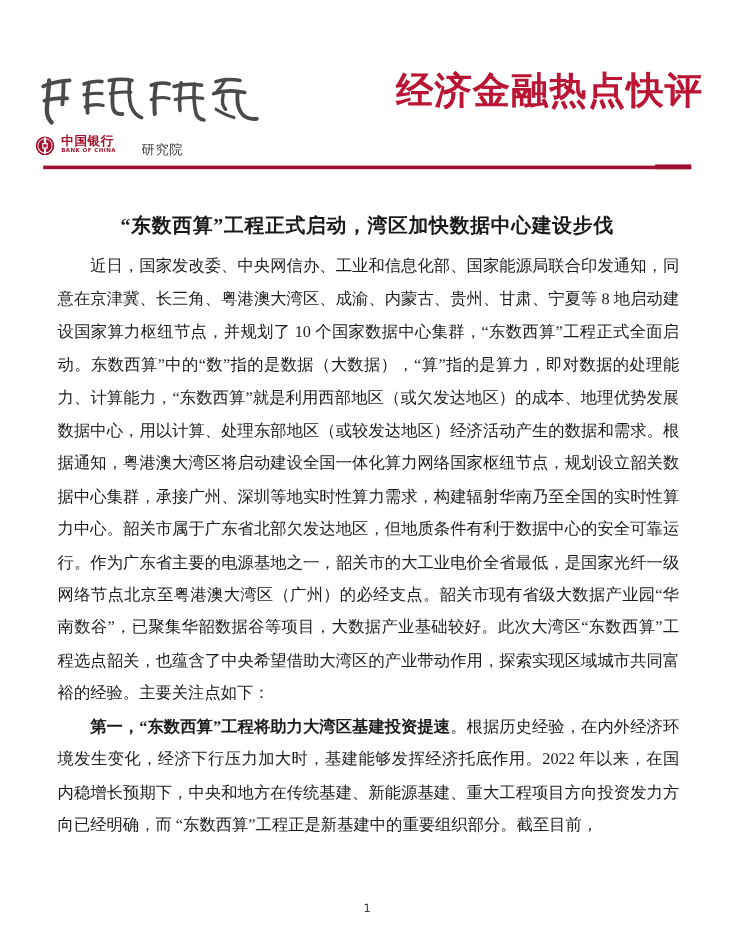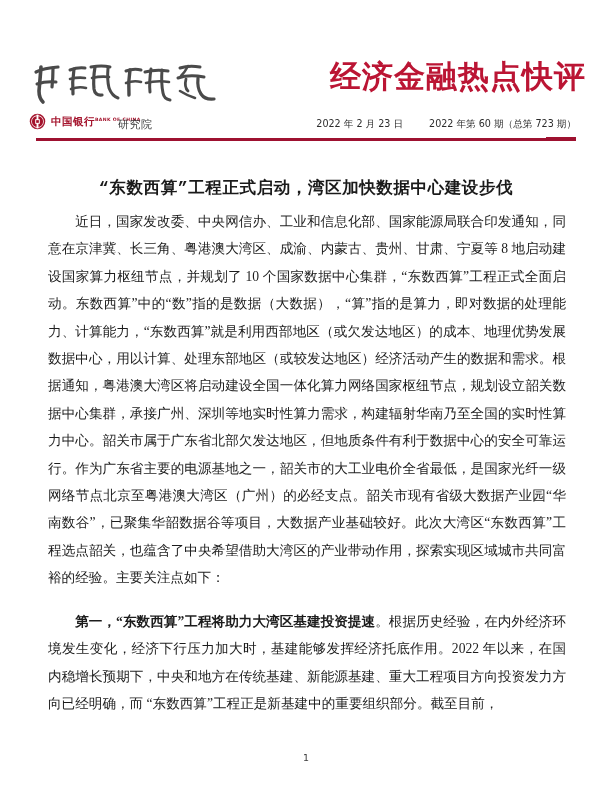--- a/index.html
+++ b/index.html
@@ -58,21 +58,21 @@
     position: absolute;
     left: 29px;
     top: 113px;
     display: flex;
     align-items: center;
     gap: 5px;
   }
   .boc-mark { width: 17px; height: 17px; display: block; }
   .boc-names {
     display: flex;
-    flex-direction: row;
+    flex-direction: column;
     justify-content: center;
     line-height: 1;
   }
   .boc-cn {
     font-size: 10.5px;
     font-weight: 700;
     color: #a4132c;
     letter-spacing: .5px;
     font-family: "DejaVu Serif", "Liberation Serif", serif;
   }
@@ -132,40 +132,40 @@
   .doc-title {
     position: absolute;
     left: 0;
     top: 166px;
     width: 612px;
     text-align: center;
     font-size: 16.5px;
     font-weight: 700;
     color: #1a1a1a;
     letter-spacing: .6px;
-    font-family: Liberation Mono, monospace;
+    font-family: Liberation Serif, serif;
   }
 
   .body-copy {
     position: absolute;
     left: 48px;
     top: 208px;
     width: 518px;
     font-size: 13.6px;
     line-height: 27.4px;
     color: #1c1c1c;
     text-align: justify;
     text-justify: inter-ideograph;
     font-family: Liberation Serif, serif;
   }
   .body-copy p {
     margin: 0;
     text-indent: 2em;
   }
-  .body-copy p + p { margin-top: 16px; }
+  .body-copy p + p { margin-top: 0px; }
   .lead-bold { font-weight: 700; }
 
   .page-number {
     position: absolute;
     left: 0;
     top: 752px;
     width: 612px;
     text-align: center;
     font-size: 9.5px;
     color: #3d3d3d;
@@ -226,24 +226,20 @@
         <rect x="14.3" y="14.3" width="5.4" height="5.4" fill="#a4132c"></rect>
       </svg>
       <div class="boc-names">
         <span class="boc-cn">中国银行</span>
         <span class="boc-en">BANK OF CHINA</span>
       </div>
     </div>
 
     <div class="institute">研究院</div>
 
-    <div class="issue-info">
-      <span>2022 年 2 月 23 日</span>
-      <span>2022 年第 60 期（总第 723 期）</span>
-    </div>
 
     <div class="rule-wrap">
       <div class="rule-main" style="background: rgb(158, 17, 48);"></div>
       <div class="rule-tail" style="background: rgb(158, 17, 48);"></div>
     </div>
   </div>
 
   <h1 class="doc-title">“东数西算”工程正式启动，湾区加快数据中心建设步伐</h1>
 
   <div class="body-copy">

